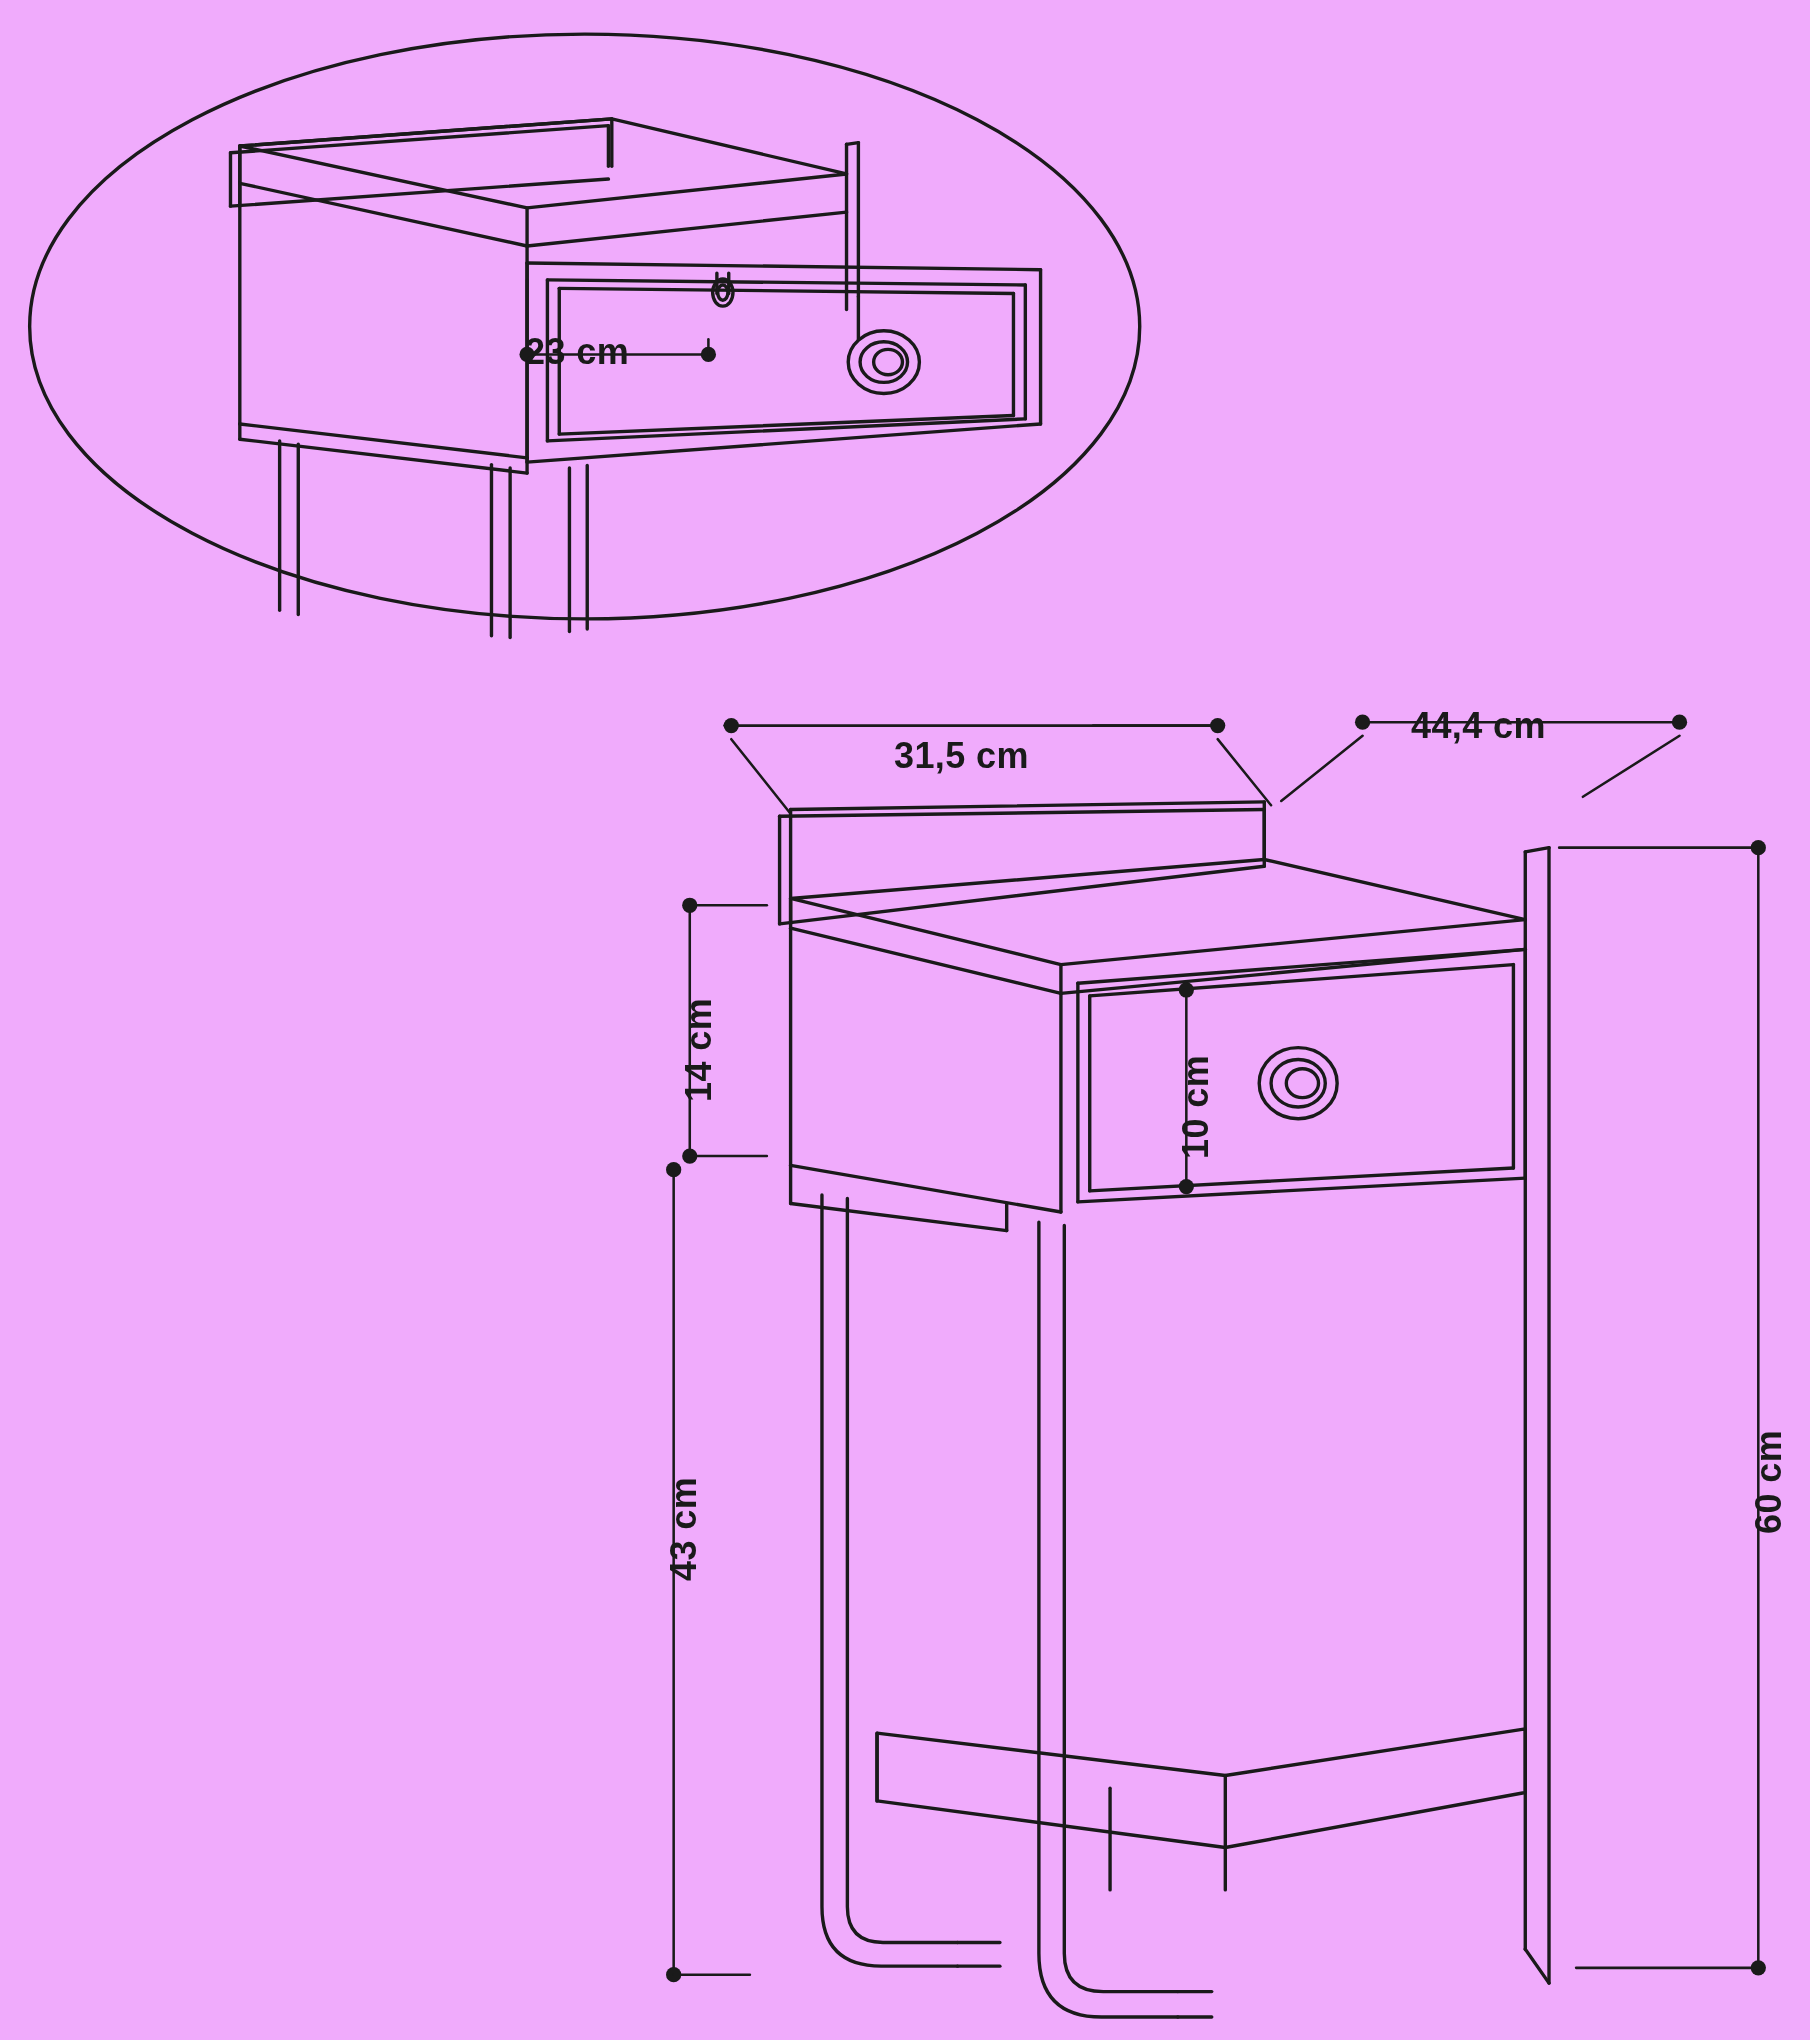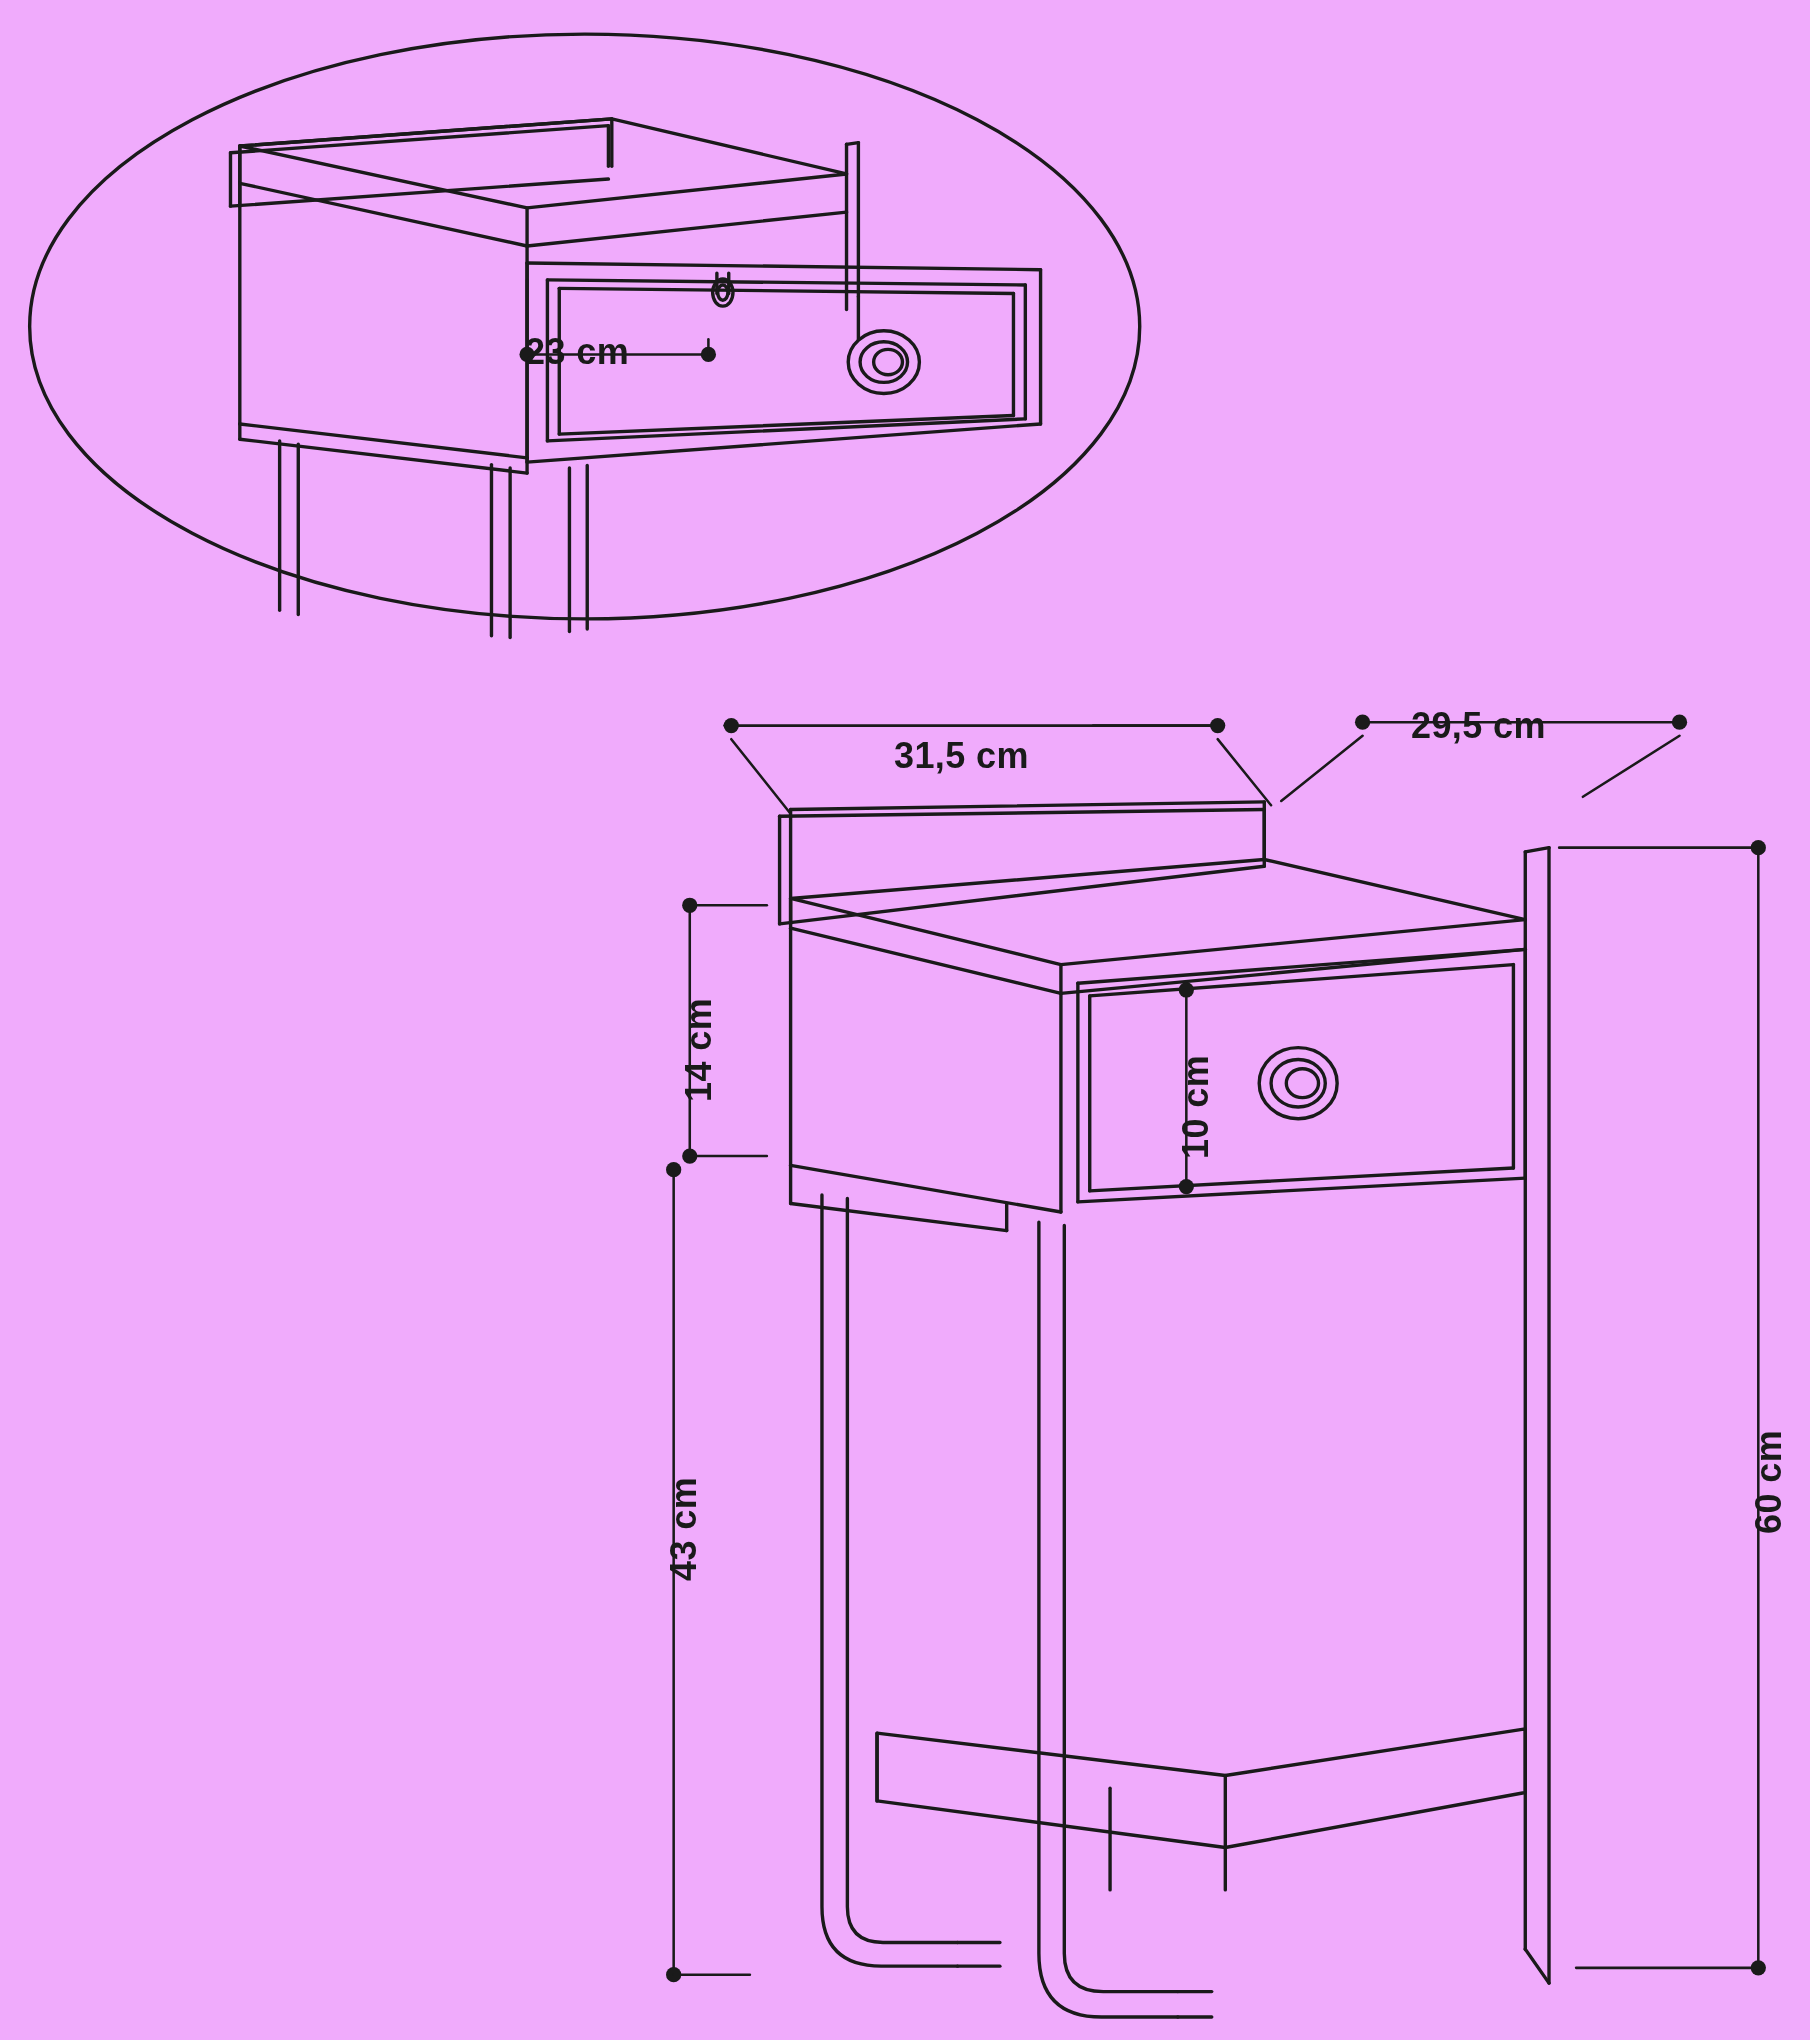--- a/index.html
+++ b/index.html
@@ -224,21 +224,21 @@
         <path d="M1860,2322 L2075,2322"></path>
       </g>
 
     </g>
   </svg>
 
   <div class="dim-label" style="left:525px; top:331px;">23 cm</div>
 
   <div class="dim-label" style="left:894px; top:705px;margin-top:30px;">31,5 cm</div>
 
-  <div class="dim-label" style="left:1411px; top:705px;">29,5 cm</div>
+  <div class="dim-label" style="left:1411px; top:705px;">44,4 cm</div>
 
   <div class="dim-label rot" style="left:678px; top:1102px;">14 cm</div>
 
   <div class="dim-label rot" style="left:1175px; top:1159px;">10 cm</div>
 
   <div class="dim-label rot" style="left:663px; top:1581px;">43 cm</div>
 
   <div class="dim-label rot" style="left:1748px; top:1534px;">60 cm</div>
 
 </div>

